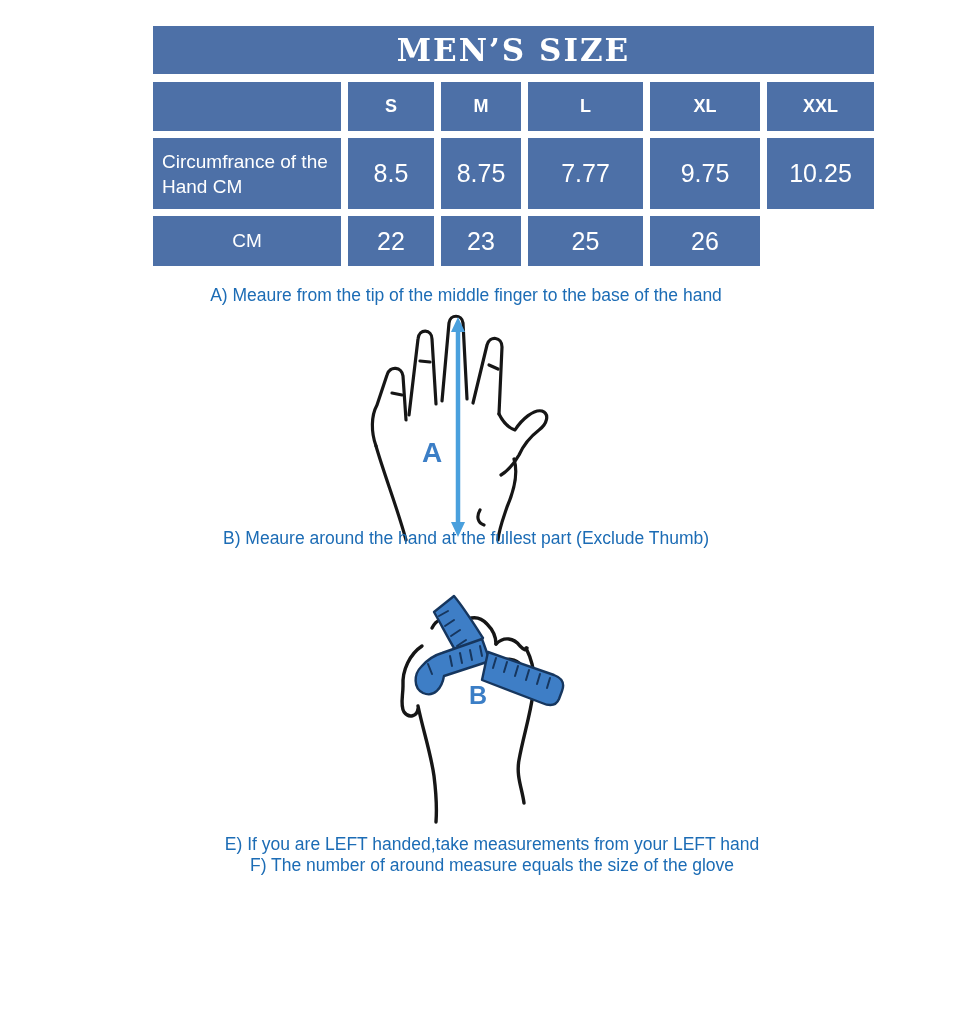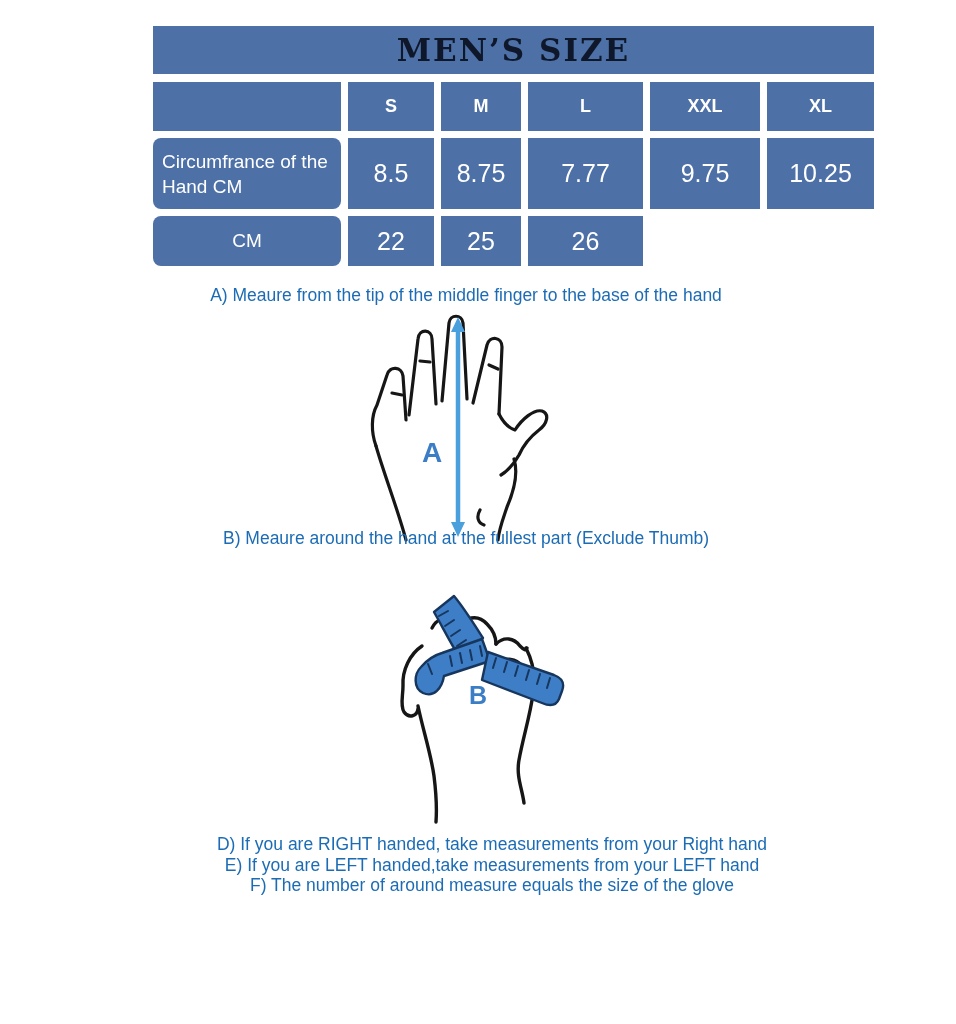--- a/index.html
+++ b/index.html
@@ -10,21 +10,21 @@
     background: #ffffff;
     font-family: "Liberation Sans", sans-serif;
     overflow: hidden;
   }
 
   
   .size-table { position: absolute; left: 153px; top: 26px; width: 721px; }
   .title-bar {
     height: 48px;
     background: #4d70a7;
-    color: #0f172a;
+    color: #ffffff;
     font-family: "DejaVu Serif", serif;
     font-weight: bold;
     font-size: 31px;
     letter-spacing: 2px;
     display: flex; align-items: center; justify-content: center;
     margin-bottom: 8px;
   }
   .size-grid {
     display: grid;
     grid-template-columns: 188px 86px 80px 115px 110px 107px;
@@ -32,21 +32,21 @@
     gap: 7px 7px;
   }
   .cell {
     background: #4d70a7;
     color: #ffffff;
     display: flex; align-items: center; justify-content: center;
     box-sizing: border-box;
   }
   .cell.head  { font-weight: bold; font-size: 18px; }
   .cell.value { font-weight: normal; font-size: 25px; }
-  .cell.row-label { font-size: 19px; border-radius: 8px; }
+  .cell.row-label { font-size: 19px; }
   .cell.label-left {
     justify-content: flex-start;
     text-align: left;
     padding-left: 9px;
     line-height: 25px;
   }
 
   
   .instruction {
     position: absolute; left: 0; width: 932px;
@@ -80,32 +80,33 @@
 <div class="page">
 
   <div class="size-table">
     <div class="title-bar">MEN’S SIZE</div>
     <div class="size-grid">
 
       <div class="cell head"></div>
       <div class="cell head">S</div>
       <div class="cell head">M</div>
       <div class="cell head">L</div>
+      <div class="cell head">XL</div>
       <div class="cell head">XXL</div>
-      <div class="cell head">XL</div>
 
       <div class="cell row-label label-left">Circumfrance of the Hand CM</div>
       <div class="cell value">8.5</div>
       <div class="cell value">8.75</div>
       <div class="cell value">7.77</div>
       <div class="cell value">9.75</div>
       <div class="cell value">10.25</div>
 
       <div class="cell row-label">CM</div>
       <div class="cell value">22</div>
+      <div class="cell value">23</div>
       <div class="cell value">25</div>
       <div class="cell value">26</div>
     </div>
   </div>
 
   <div class="instruction" id="instr-a">A) Meaure from the tip of the middle finger to the base of the hand</div>
 
   <svg class="hand-a" viewBox="0 0 195 234" xmlns="http://www.w3.org/2000/svg">
     <g stroke="#161616" stroke-width="3.2" fill="none" stroke-linecap="round" stroke-linejoin="round">
 
@@ -176,18 +177,17 @@
         <path d="M117,76 L114,86"></path>
         <path d="M128,80 L125,90"></path>
         <path d="M139,84 L136,94"></path>
         <path d="M150,88 L147,98"></path>
         <path d="M160,92 L157,102"></path>
     </g>
     <text class="diagram-label" x="88" y="118" text-anchor="middle" font-size="25">B</text>
   </svg>
 
   <div class="notes">
-    <div>D) If you are RIGHT handed, take measurements from your Right hand</div>
     <div>E) If you are LEFT handed,take measurements from your LEFT hand</div>
     <div>F) The number of around measure equals the size of the glove</div>
   </div>
 
 </div>
 
 </body></html>

